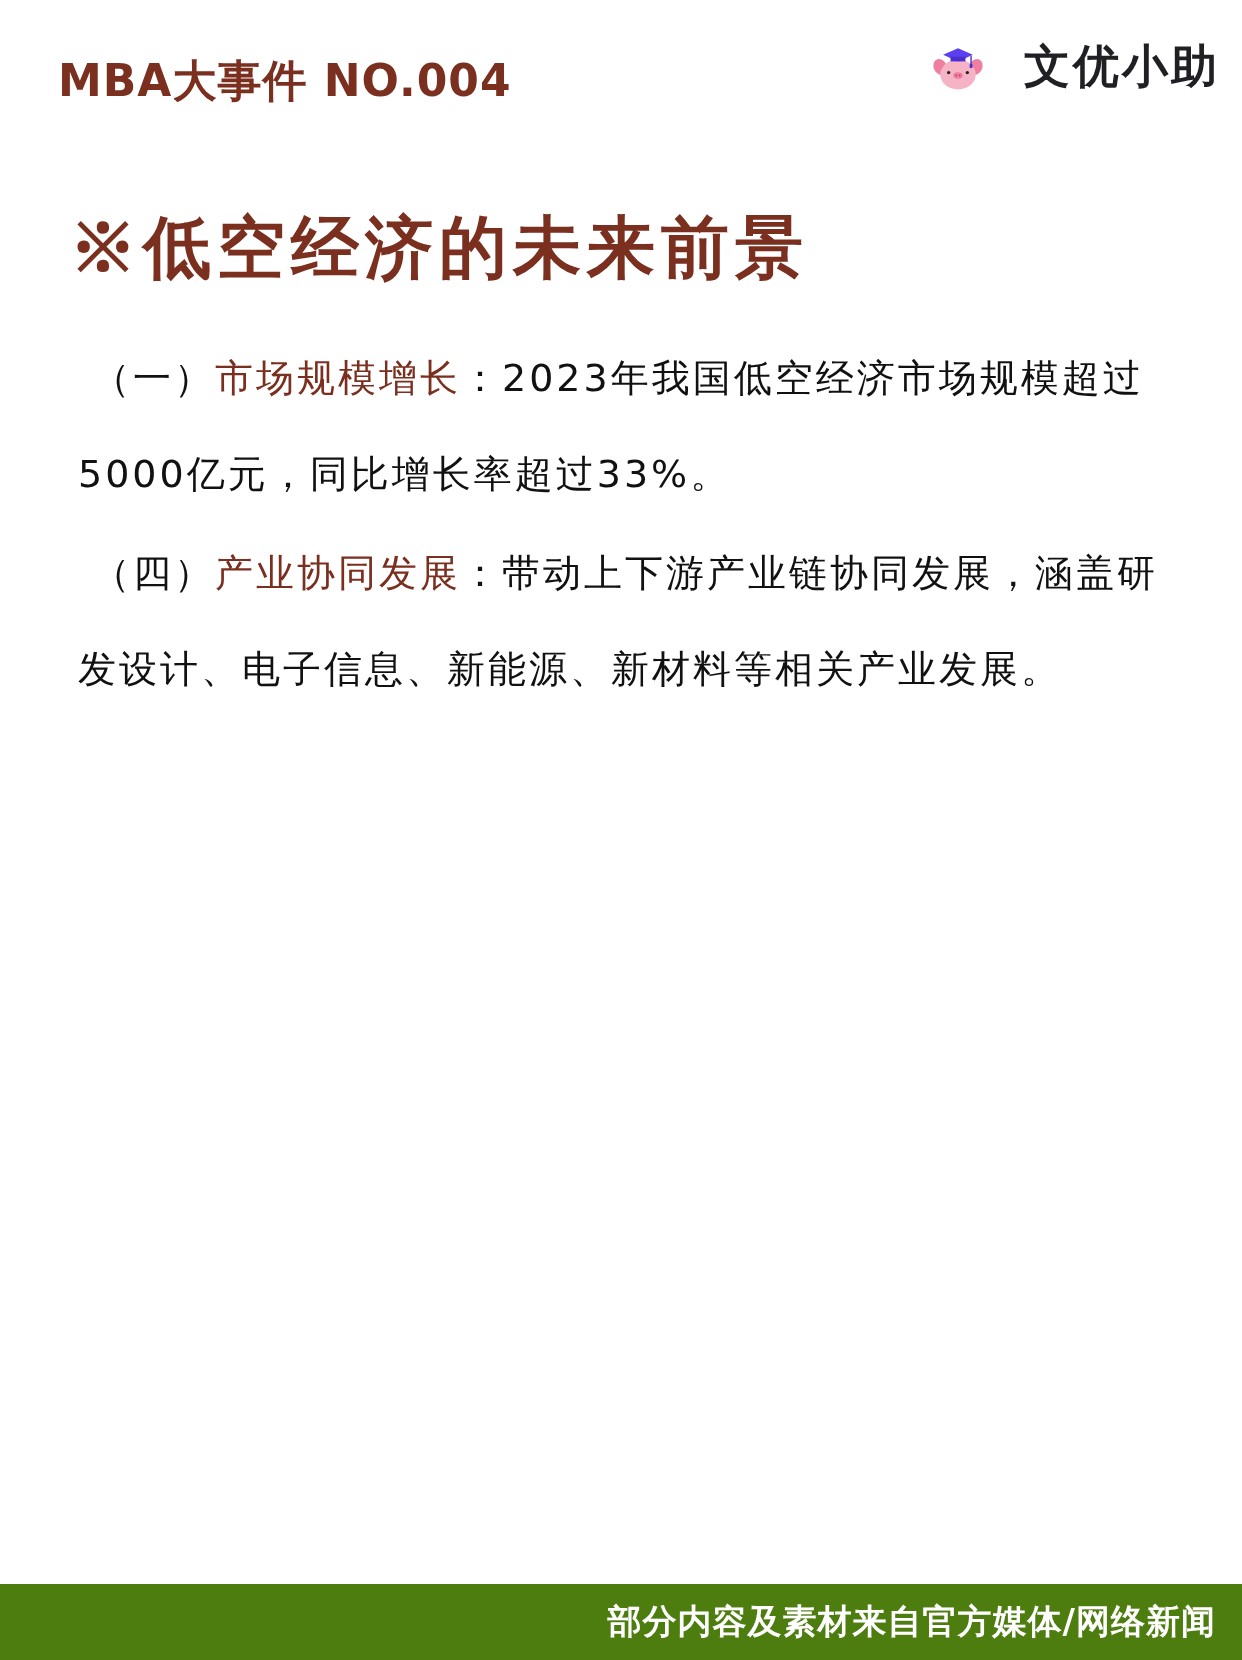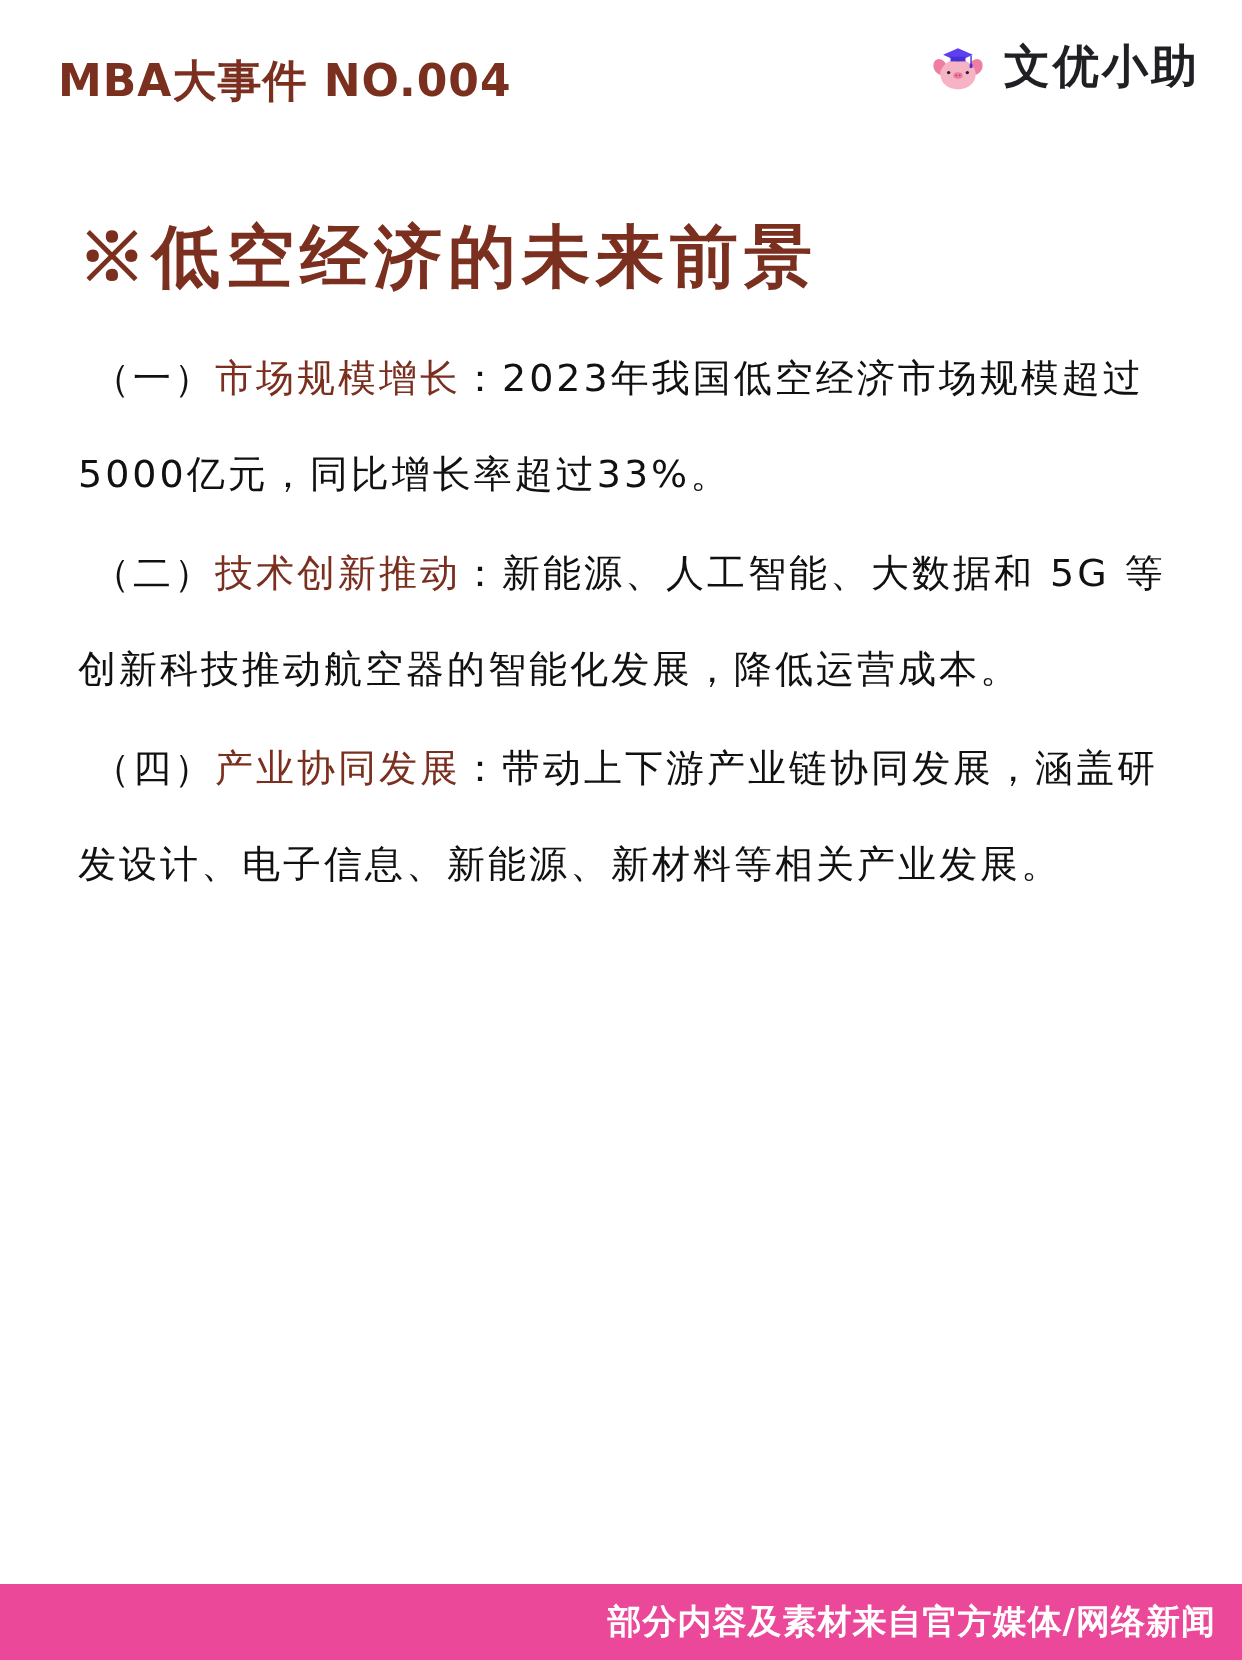--- a/index.html
+++ b/index.html
@@ -5,38 +5,38 @@
   html, body { margin: 0; padding: 0; }
   body {
     width: 1242px; height: 1660px; background: #ffffff; position: relative; overflow: hidden;
     font-family: "DejaVu Sans", sans-serif;
   }
   .series-tag {
     position: absolute; left: 58px; top: 52px;
     font-size: 44px; font-weight: bold; color: #7a2f1f; letter-spacing: 1px;
     font-family: "DejaVu Sans", sans-serif;
   }
-  .brand { position: absolute; left: 930px; top: 36px; display: flex; align-items: center; gap: 18px; }
+  .brand { position: absolute; left: 930px; top: 36px; display: flex; align-items: center; gap: 38px; }
   .brand-logo { width: 56px; height: 56px; }
   .brand-name { font-size: 46px; font-weight: bold; color: #1f1f24; letter-spacing: 3px; font-family: "DejaVu Sans", sans-serif; }
   .page-title {
     position: absolute; left: 62px; top: 196px;
     font-size: 68px; font-weight: bold; color: #7a2f1f; letter-spacing: 6px;
     font-family: "DejaVu Serif", serif;
   }
   .content { position: absolute; left: 78px; top: 330px; width: 1100px; }
   .para {
     font-size: 38px; font-weight: normal; color: #111111; line-height: 96px;
     letter-spacing: 3px; margin: 0 0 3px 0; font-family: "DejaVu Sans", sans-serif;
     text-indent: 0;
   }
   .num { margin-left: 14px; }
   .kw { color: #7a2f1f; }
   .footer {
-    position: absolute; left: 0; top: 1584px; width: 1242px; height: 76px; background: #ec4899;
+    position: absolute; left: 0; top: 1584px; width: 1242px; height: 76px; background: #4d7c0f;
     display: flex; align-items: center; justify-content: flex-end;
   }
   .footer-text { color: #ffffff; font-size: 34px; font-weight: bold; margin-right: 26px; letter-spacing: 1px; font-family: "DejaVu Sans", sans-serif; }
 </style>
 </head>
 <body>
 
 <div class="series-tag">MBA大事件 NO.004</div>
 
 <div class="brand">
@@ -50,23 +50,22 @@
     <circle cx="28.2" cy="39" r="0.9" fill="#b34466"></circle>
     <circle cx="31.8" cy="39" r="0.9" fill="#b34466"></circle>
     <polygon points="30,10 46,17 30,24 14,17" fill="#5b3ff0"></polygon>
     <rect x="22" y="19" width="16" height="5" fill="#4a2fd0"></rect>
     <line x1="44" y1="18" x2="44" y2="28" stroke="#4a2fd0" stroke-width="1.5"></line>
     <rect x="42.5" y="27" width="3" height="4" fill="#4a2fd0"></rect>
   </svg>
   <span class="brand-name">文优小助</span>
 </div>
 
-<h1 class="page-title" style="margin:16px">※低空经济的未来前景</h1>
+<h1 class="page-title" style="margin:7px">※低空经济的未来前景</h1>
 
 <div class="content">
   <p class="para"><span class="num">（一）</span><span class="kw">市场规模增长</span><span>：</span><span>2023年我国低空经济市场规模超过5000亿元，同比增长率超过33%。</span></p>
-  <p class="para"><span class="num">（二）</span><span class="kw">技术创新推动</span><span>：</span><span>新能源、人工智能、大数据和 5G 等创新科技推动航空器的智能化发展，降低运营成本。</span></p>
   <p class="para"><span class="num">（四）</span><span class="kw">产业协同发展</span><span>：</span><span>带动上下游产业链协同发展，涵盖研发设计、电子信息、新能源、新材料等相关产业发展。</span></p>
 </div>
 
 <div class="footer">
   <span class="footer-text">部分内容及素材来自官方媒体/网络新闻</span>
 </div>
 
 </body></html>

